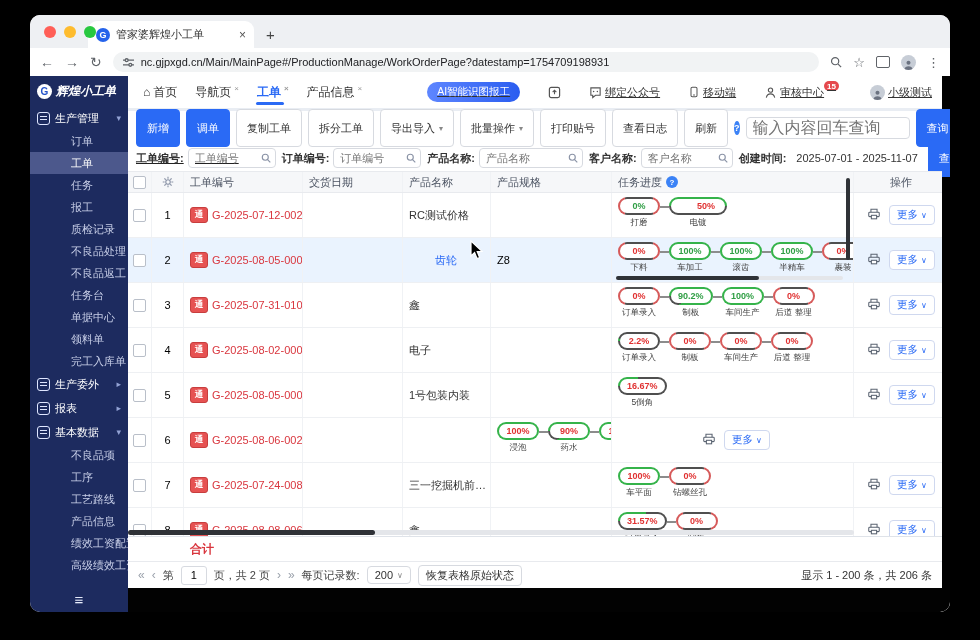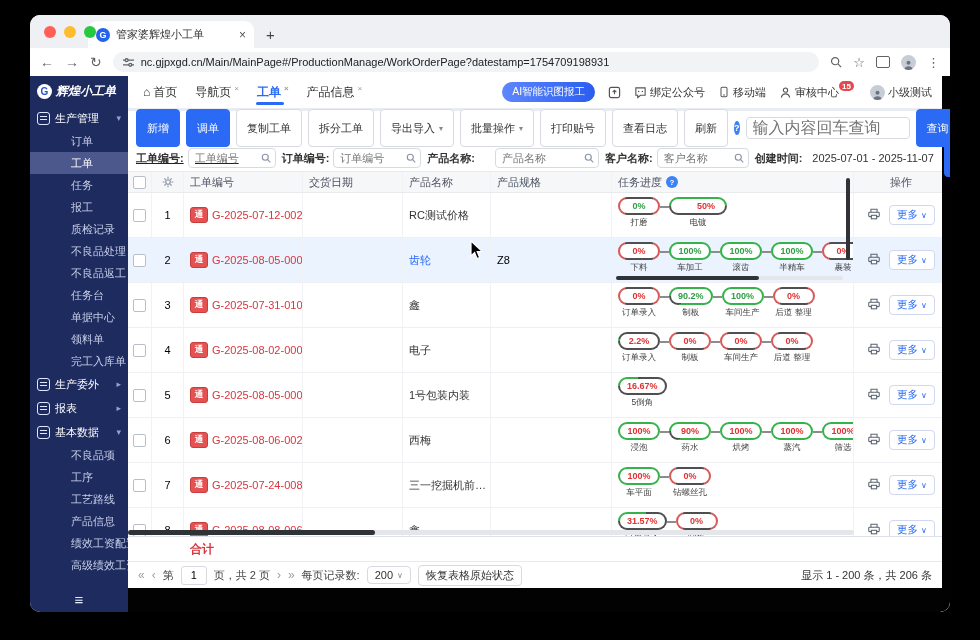--- a/index.html
+++ b/index.html
@@ -41,21 +41,21 @@
   .mi{height:22px;display:flex;align-items:center;padding-left:41px;color:#c8cfe8;white-space:nowrap;}
   .mi.sel{background:#4c588c;color:#fff;}
   .collapse{height:26px;display:flex;align-items:center;justify-content:center;color:#e6ebfb;font-size:15px;}
   .main{flex:1;min-width:0;display:flex;flex-direction:column;border-right:8px solid #020202;background:#fff;}
   
   .appheader{height:32px;display:flex;align-items:center;padding:0 10px 0 6px;gap:2px;background:#fff;}
   .ntab{display:flex;align-items:center;gap:3px;padding:0 9px;font-size:12px;color:#333;height:32px;position:relative;white-space:nowrap;}
   .ntab .x{font-size:8px;color:#999;position:relative;top:-4px;}
   .ntab.active{color:#2a6af5;font-weight:bold;}
   .ntab.active::after{content:'';position:absolute;left:8px;right:14px;bottom:3px;height:3px;background:#2a6af5;border-radius:2px;}
-  .hdr-right{margin-left:auto;display:flex;align-items:center;gap:13px;font-size:11px;color:#333;white-space:nowrap;}
+  .hdr-right{margin-left:auto;display:flex;align-items:center;gap:28px;font-size:11px;color:#333;white-space:nowrap;text-decoration:underline;}
   .aibtn{background:linear-gradient(90deg,#5e86ff,#2a5df0);color:#fff;border-radius:12px;padding:3px 10px;font-size:10.5px;}
   .hlink{display:flex;align-items:center;gap:3px;}
   .hico{display:flex;align-items:center;}
   .numbadge{background:#e5484d;color:#fff;border-radius:8px;font-size:8px;padding:0.5px 3px;position:relative;top:-6px;left:-3px;font-weight:bold;}
   
   .content{flex:1;display:flex;flex-direction:column;background:#fff;border-top:3px solid #e9edf3;min-height:0;}
   .toolbar{height:30px;display:flex;align-items:center;gap:6px;padding:2px 8px;}
   .btn{height:38px;padding:0 10px;font-size:11px;border:1px solid #d7dae0;border-radius:4px;background:#fff;
     color:#333;display:inline-flex;align-items:center;gap:4px;white-space:nowrap;}
   .btn.primary{background:#2a6af5;border-color:#2a6af5;color:#fff;}
@@ -77,21 +77,21 @@
   .trow{height:44px;border-bottom:1px solid #eef0f3;}
   .trow.hov{background:#eaf3fe;}
   .cell{padding-left:6px;height:100%;display:flex;align-items:center;border-right:1px solid #f0f2f5;overflow:hidden;box-sizing:border-box;}
   .cell.cb,.cell.ix{justify-content:center;padding-left:0;}
   .cell.op{justify-content:center;gap:8px;border-right:none;}
   .chk{width:11px;height:11px;border:1px solid #b9bfc9;border-radius:2px;background:#fff;}
   .ordbadge{width:16px;height:14px;min-width:16px;background:#e65252;border:1px solid #c73e3e;border-radius:3px;color:#fff;
     font-size:8.5px;font-weight:bold;display:flex;align-items:center;justify-content:center;margin-right:4px;}
   .ordno{color:#d9363e;white-space:nowrap;}
   .prod{color:#333;white-space:nowrap;overflow:hidden;text-overflow:ellipsis;}
-  .prod.link{color:#2a6af5;}
+  .prod.link{color:#2a6af5;margin-left:26px;}
   .thelp{width:12px;height:12px;border-radius:50%;background:#3b82f6;color:#fff;font-size:8px;font-weight:bold;
     display:inline-flex;align-items:center;justify-content:center;margin-left:4px;}
   .cell.prog{display:block;padding-top:4px;position:relative;}
   .steps{display:flex;align-items:flex-start;white-space:nowrap;}
   .pstep{display:flex;flex-direction:column;align-items:center;flex:none;}
   .conn{width:9px;min-width:9px;height:2px;background:#8c8c8c;margin-top:9px;}
   .pill{border-radius:11px;padding:2px;}
   .pill i{display:block;font-style:normal;background:#fff;border-radius:9px;min-width:24px;text-align:center;
     font-size:9px;font-weight:bold;line-height:14px;padding:0 7px;}
   .plabel{font-size:8.5px;color:#444;margin-top:2px;}
@@ -346,21 +346,21 @@
       <input class="finput" placeholder="订单编号" style="width: 88px;">
       <span class="fsearchic" hidden="">
         <svg width="10" height="10" viewBox="0 0 14 14">
                         <circle cx="6" cy="6" r="4.2" fill="none" stroke="#8a93a6" stroke-width="1.6"></circle>
                         <line x1="9.2" y1="9.2" x2="13" y2="13" stroke="#8a93a6" stroke-width="1.6"></line>
                       </svg>
       </span>
     </span>
   </span>
 
-  <span style="display:flex;align-items:center;gap:20px;justify-content:space-between;">
+  <span style="display:flex;align-items:center;gap:4px;justify-content:space-between;">
     <span class="flabel">产品名称:</span>
     <span class="fwrap">
       <input class="finput" placeholder="产品名称" style="width: 104px;">
       <span class="fsearchic">
         <svg width="10" height="10" viewBox="0 0 14 14">
                         <circle cx="6" cy="6" r="4.2" fill="none" stroke="#8a93a6" stroke-width="1.6"></circle>
                         <line x1="9.2" y1="9.2" x2="13" y2="13" stroke="#8a93a6" stroke-width="1.6"></line>
                       </svg>
       </span>
     </span>
@@ -680,23 +680,20 @@
                 <div class="gridrow trow">
                   <div class="cell cb">
                     <span class="chk"></span>
                   </div>
                   <div class="cell ix">6</div>
                   <div class="cell">
                     <span class="ordbadge">通</span>
                     <span class="ordno">G-2025-08-06-0029</span>
                   </div>
                   <div class="cell"></div>
-                  <div class="cell">
-                    <span class="prod">西梅</span>
-                  </div>
                   <div class="cell"></div>
                   <div class="cell prog">
                     <div class="steps">
                       <span class="pstep">
                         <span class="pill" style="background: conic-gradient(rgb(53, 179, 74) 0deg, rgb(53, 179, 74) 100%);">
                           <i style="color: rgb(224, 49, 49);">100%</i>
                         </span>
                         <span class="plabel">浸泡</span>
                       </span>
                       <span class="conn"></span>

